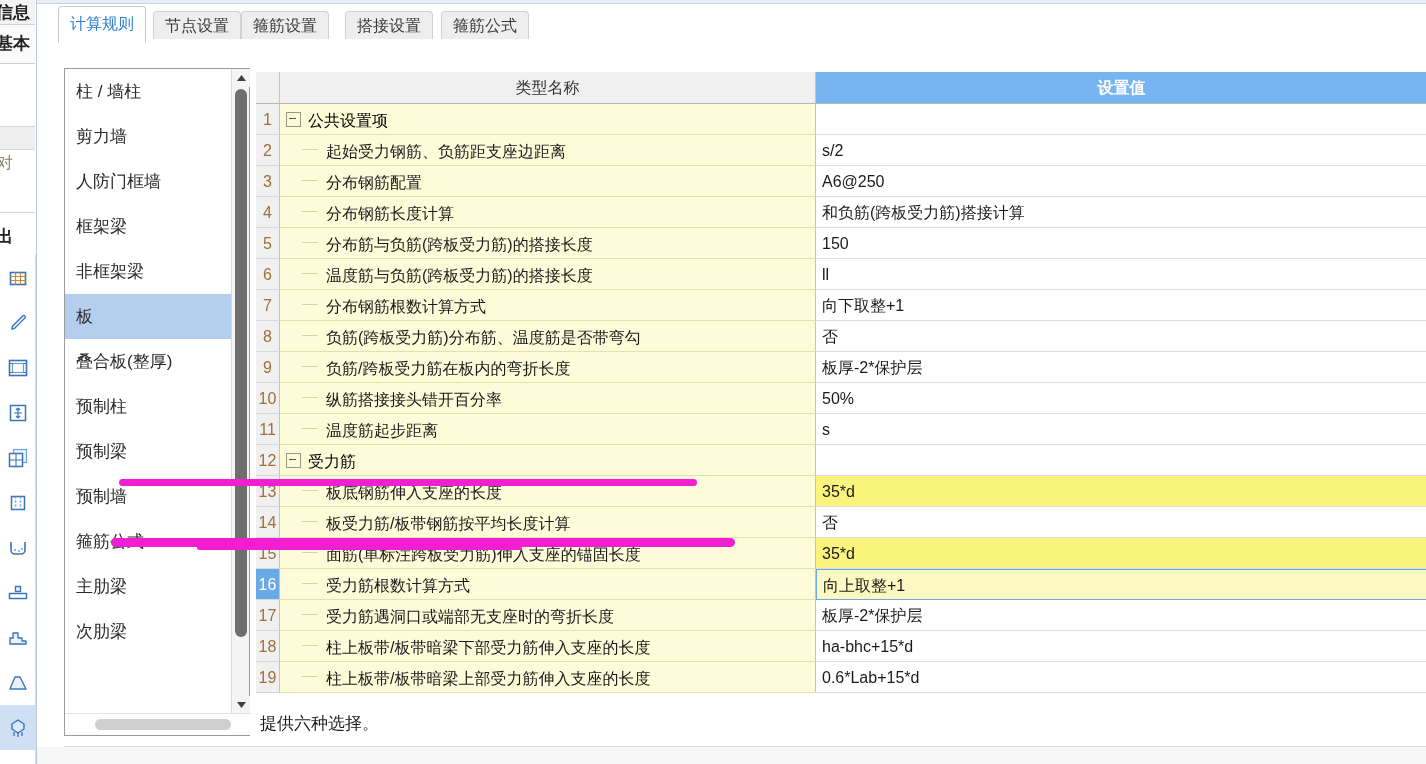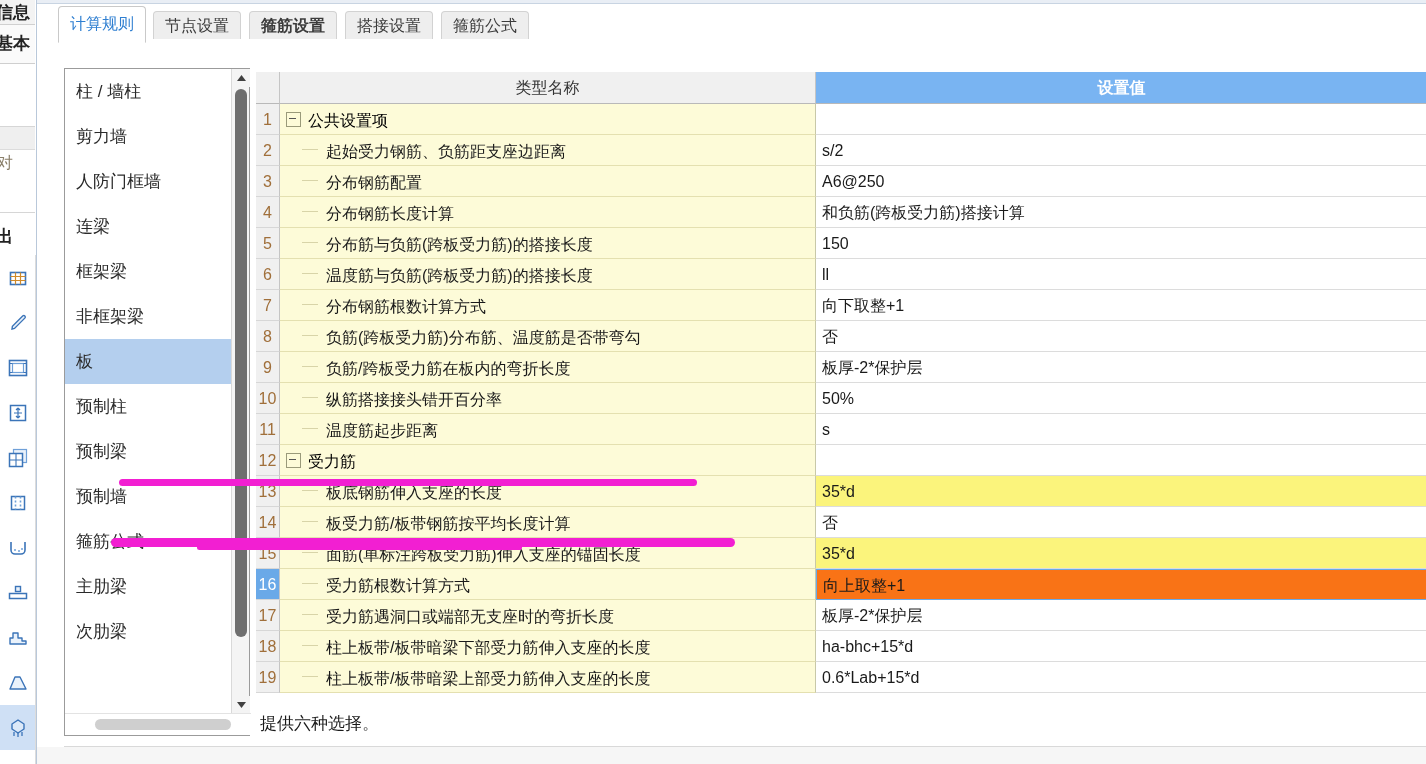--- a/index.html
+++ b/index.html
@@ -73,21 +73,21 @@
          font-size:16px;color:#a06f3a;background:#f0f0f0;border-right:1px solid #c5c5c5;
          border-bottom:1px solid #d7d7d7;box-sizing:border-box;cursor:default;}
   .c-num.sel{background:#6aa9e8;color:#ffffff;}
   .c-name{position:absolute;left:24px;top:0;width:536px;height:31px;line-height:31px;
           background:#fdfbd8;border-right:1px solid #c8c8a8;border-bottom:1px solid #e4e0b0;
           box-sizing:border-box;font-size:16px;color:#1a1a1a;white-space:nowrap;overflow:hidden;cursor:default;}
   .c-val{position:absolute;left:560px;top:0;width:611px;height:31px;line-height:31px;
          background:#ffffff;border-bottom:1px solid #dcdcdc;box-sizing:border-box;
          padding-left:6px;font-size:16px;color:#1a1a1a;white-space:nowrap;overflow:hidden;cursor:default;}
   .c-val.hl{background:#fbf47c;}
-  .c-val.editing{border:1px solid #6aa9e8;background:#f97316;}
+  .c-val.editing{border:1px solid #6aa9e8;background:#fef9c3;}
   .grp .c-name{color:#000000;}
   .expander{display:inline-block;width:13px;height:13px;border:1px solid #9a9a7a;
             background:#fdfbd8;position:relative;vertical-align:middle;margin:0 7px 3px 6px;}
   .expander::before{content:"";position:absolute;left:2px;top:5px;width:7px;height:1px;background:#555;}
   .grp-label{vertical-align:middle;}
   .leaf-dash{display:inline-block;width:16px;height:1px;background:#d8d4a8;vertical-align:middle;margin:0 0 4px 22px;}
   .leaf-text{vertical-align:middle;margin-left:8px;}
   
   #hint{position:absolute;left:223px;top:672px;font-size:17px;color:#1a1a1a;white-space:nowrap;}
   
@@ -193,37 +193,37 @@
 
   </div>
 </div>
 
 <div id="panel">
   <div id="panel-topline"></div>
 
   <div id="tabstrip">
     <div class="tab active" id="tb0" style="left:21px;">计算规则</div>
     <div class="tab" id="tb1" style="left:116px;">节点设置</div>
-    <div class="tab" id="tb2" style="left:212px;font-weight:bold;">箍筋设置</div>
+    <div class="tab" id="tb2" style="left:204px;">箍筋设置</div>
     <div class="tab" id="tb3" style="left:308px;">搭接设置</div>
     <div class="tab" id="tb4" style="left:404px;">箍筋公式</div>
     <div id="tab-underline"></div>
   </div>
 
   <div id="content">
 
     <div id="catbox">
       <div id="catlist">
           <div class="cat-item"><span>柱 / 墙柱</span></div>
           <div class="cat-item"><span>剪力墙</span></div>
           <div class="cat-item"><span>人防门框墙</span></div>
-          <div class="cat-item"><span>连梁</span></div>
           <div class="cat-item"><span>框架梁</span></div>
           <div class="cat-item"><span>非框架梁</span></div>
           <div class="cat-item sel"><span>板</span></div>
+          <div class="cat-item"><span>叠合板(整厚)</span></div>
           <div class="cat-item"><span>预制柱</span></div>
           <div class="cat-item"><span>预制梁</span></div>
           <div class="cat-item"><span>预制墙</span></div>
           <div class="cat-item"><span>箍筋公式</span></div>
           <div class="cat-item"><span>主肋梁</span></div>
           <div class="cat-item"><span>次肋梁</span></div>
         </div>
       <div id="cat-vsb">
         <div class="sb-arrow" id="cat-vsb-up">
           <svg width="11" height="8" viewBox="0 0 11 8">

